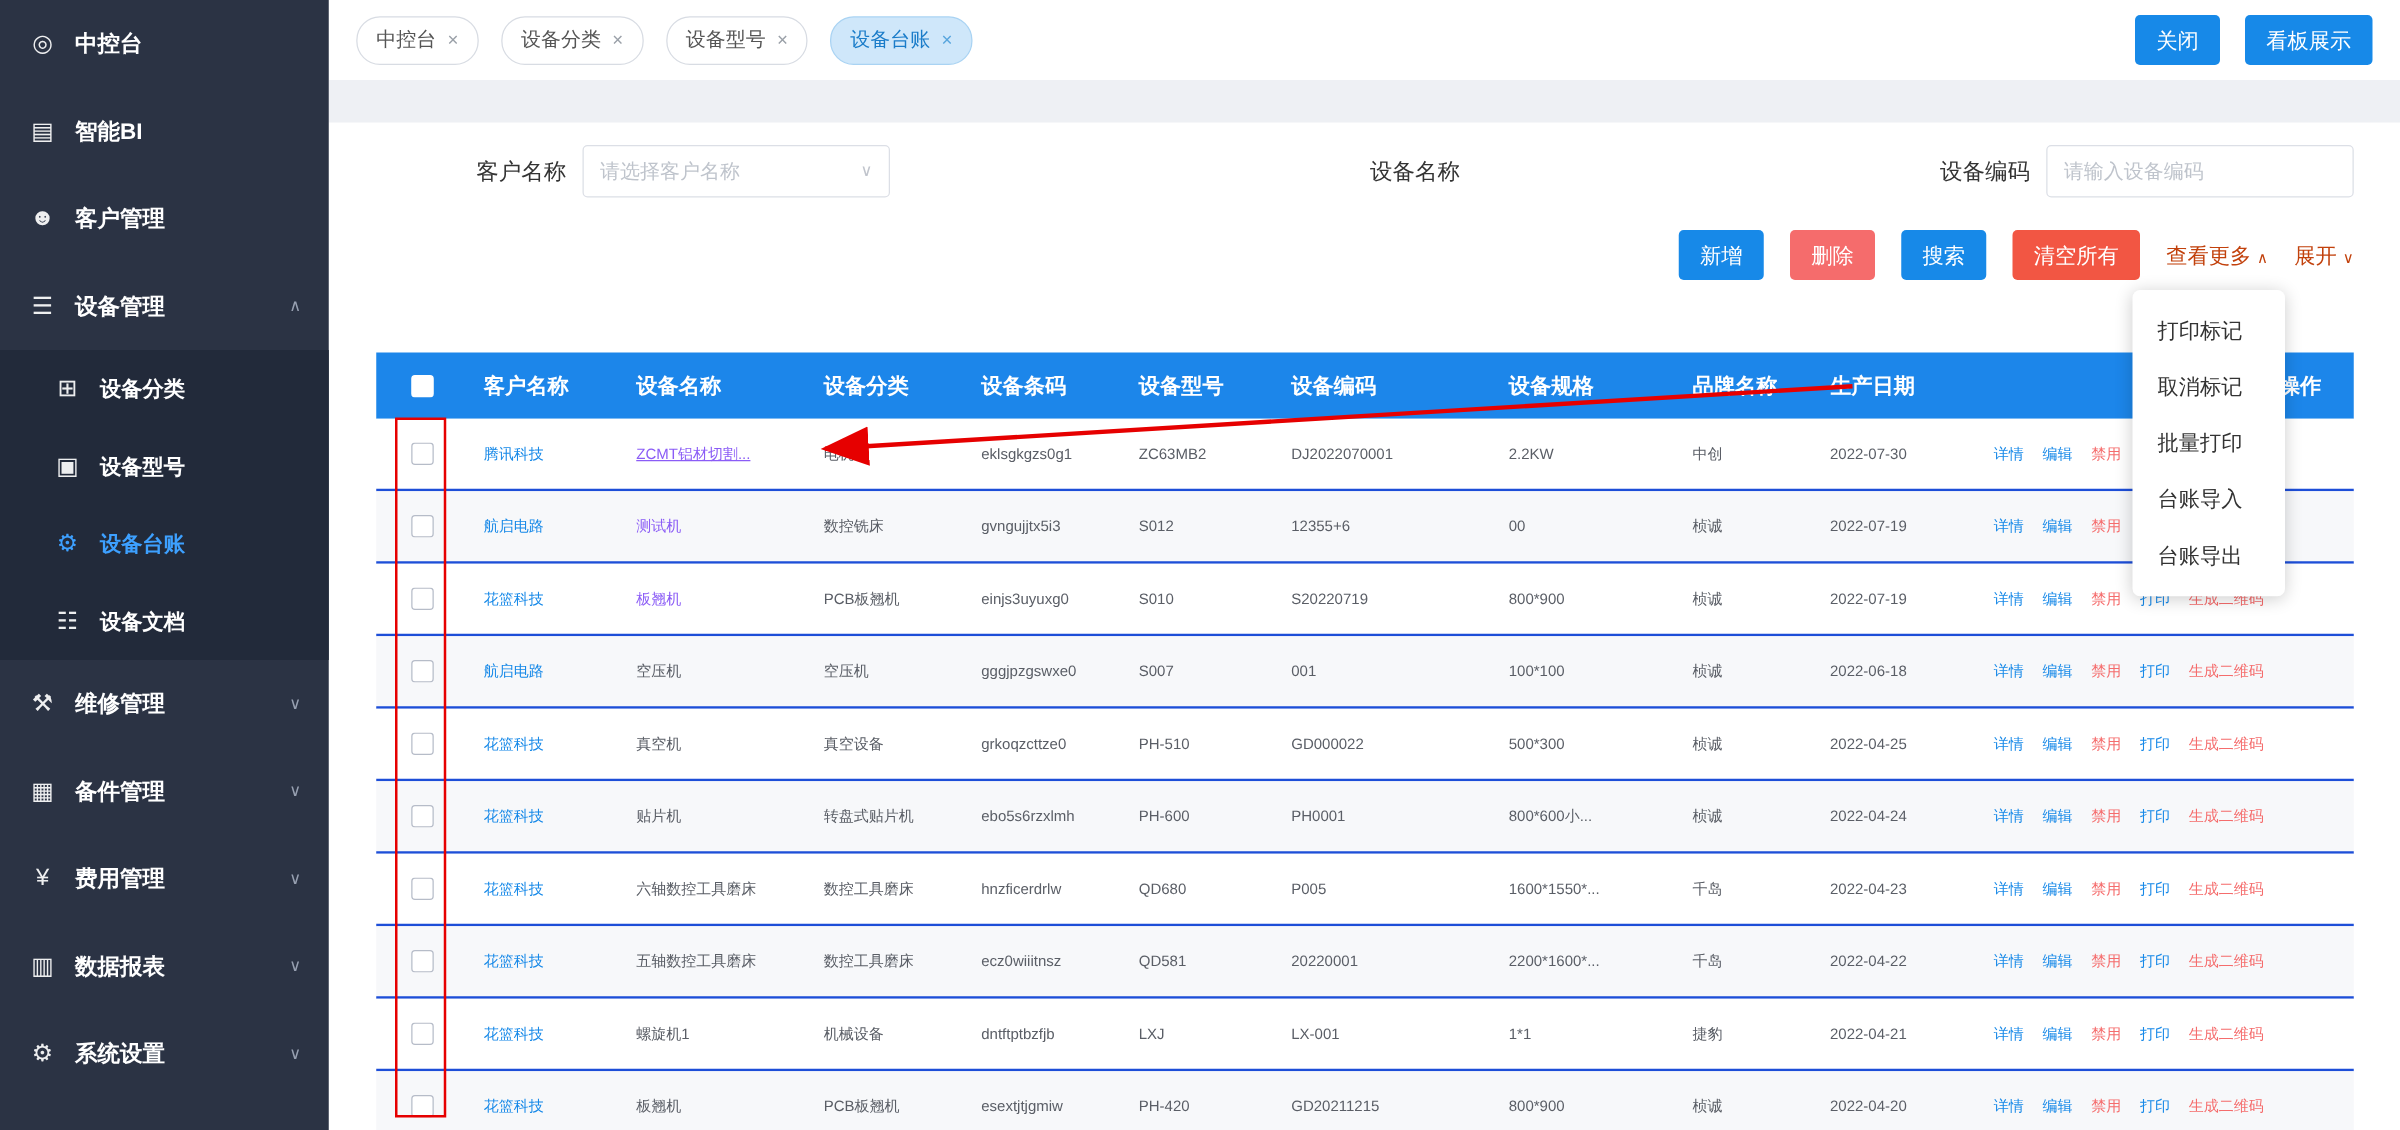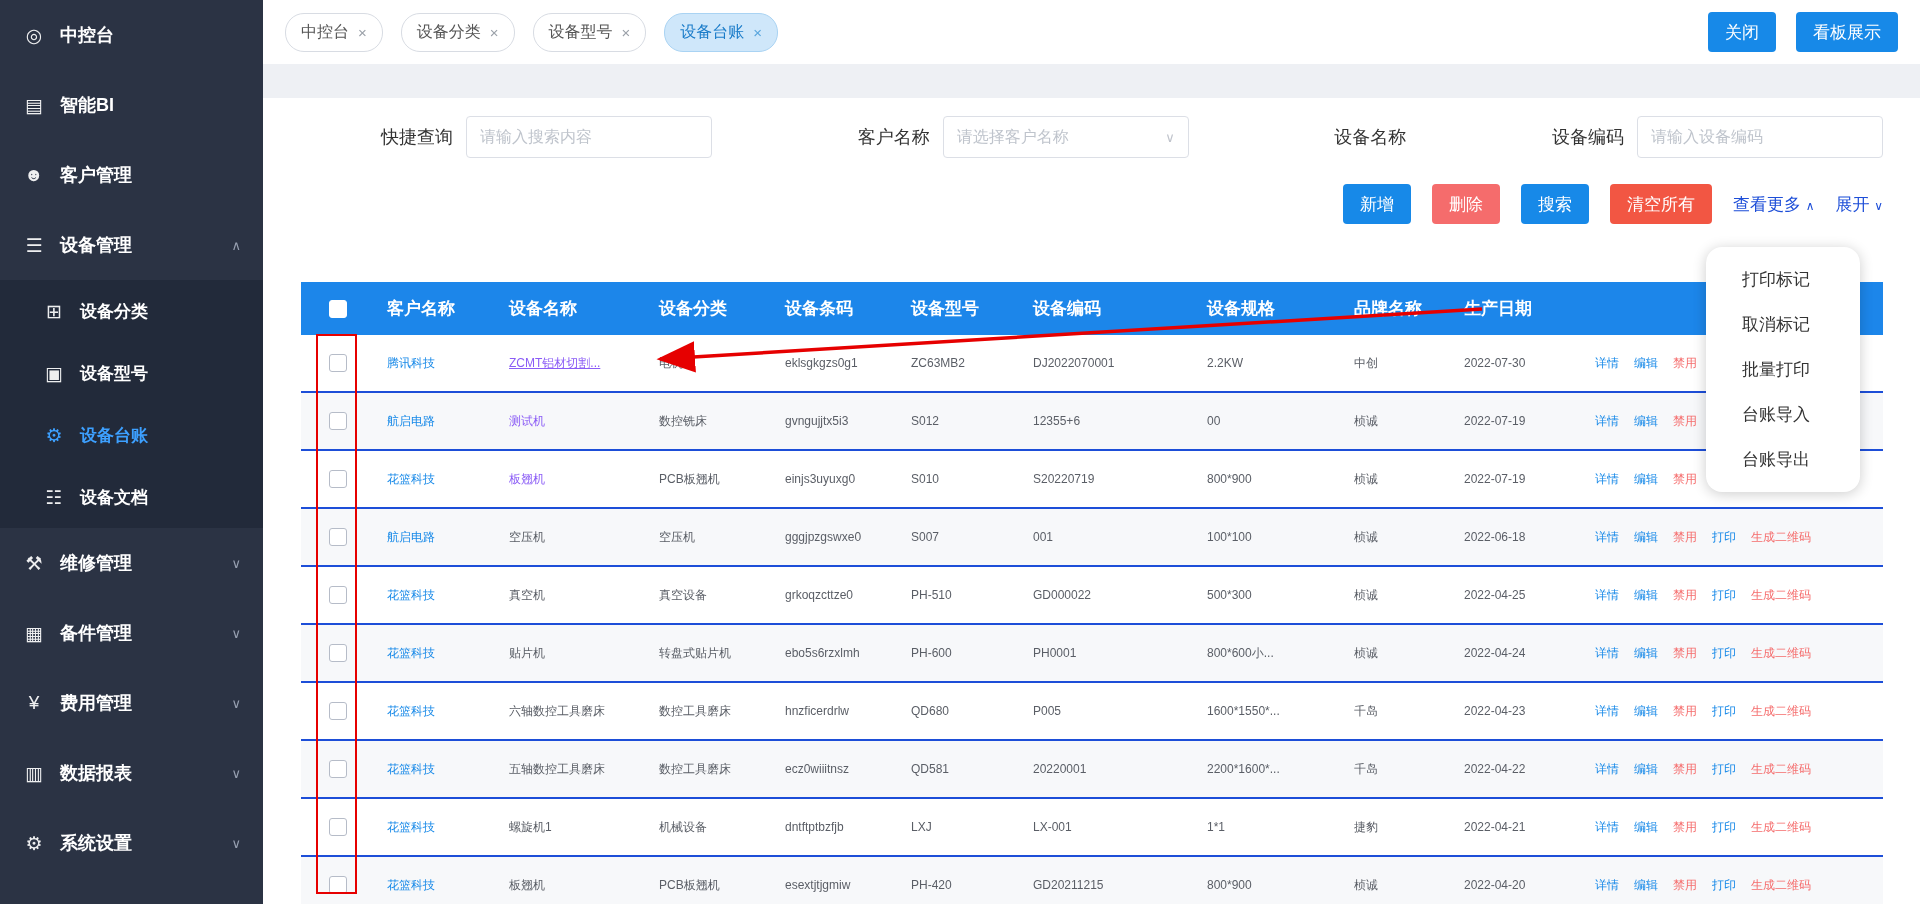--- a/index.html
+++ b/index.html
@@ -32,21 +32,21 @@
   .filter-group{display:flex;align-items:center;gap:13px}
   .filter-label{font-size:18px;color:#333;white-space:nowrap}
   .filter-input{position:relative;width:246px;height:42px;border:1px solid #dcdfe6;border-radius:4px;display:flex;align-items:center;padding:0 13px;background:#fff;cursor:text;box-sizing:border-box}
   .filter-input .placeholder{color:#bfc4cc;font-size:16px;white-space:nowrap;overflow:hidden}
   .filter-input.select{cursor:pointer}
   .select-chevron{margin-left:auto;color:#c0c4cc;font-size:13px}
 
   
   .actions{display:flex;align-items:center;justify-content:flex-end;gap:21px;margin-top:26px}
   .act-btn{height:40px;padding:0 17px;border:none;border-radius:4px;color:#fff;font-size:17px;cursor:pointer;font-family:Liberation Sans, sans-serif;white-space:nowrap}
-  .act-link{color:#1d4ed8;font-size:17px;cursor:pointer;white-space:nowrap}
+  .act-link{color:#c2410c;font-size:17px;cursor:pointer;white-space:nowrap}
   .link-chevron{font-size:12px}
 
   
   .table{margin-top:58px}
   .tr{display:grid;grid-template-columns:74px 122px 150px 126px 126px 122px 174px 147px 110px 119px 1fr;align-items:center}
   .tr.thead{background:#1c86ea;color:#fff;height:53px;font-weight:700;font-size:17px}
   .th{padding-left:12px;white-space:nowrap;overflow:hidden}
   .th-op{text-align:right;padding-right:26px}
   .tr.row{height:56px;border-bottom:2px solid #1d4ed8;font-size:12px;color:#5a5e66;background:#fff}
   .tr.row.striped{background:#f7f8fa}
@@ -55,21 +55,21 @@
   .checkbox{width:18px;height:18px;border:1px solid #b6bcc8;border-radius:3px;background:#fff;display:inline-block;cursor:pointer;box-sizing:border-box}
   .header-checkbox{border-color:#fff;background:#fff}
   .td.link{color:#1789e8;cursor:pointer}
   .td.green{color:#8b5cf6}
   .td.green.u{text-decoration:underline;cursor:pointer}
   .td-ops{display:flex;gap:15px;padding-left:24px;overflow:visible}
   .op-link{color:#1789e8;cursor:pointer;white-space:nowrap}
   .op-link.danger{color:#f56c6c}
 
   
-  .menu{position:absolute;left:1706px;top:247px;width:122px;background:#fff;border-radius:16px;box-shadow:0 2px 14px rgba(0,0,0,.2);padding:10px 16px;z-index:40}
+  .menu{position:absolute;left:1706px;top:232px;width:122px;background:#fff;border-radius:6px;box-shadow:0 2px 14px rgba(0,0,0,.2);padding:10px 0;z-index:40}
   .menu-item{height:45px;display:flex;align-items:center;padding:0 20px;font-size:17px;color:#333;cursor:pointer;white-space:nowrap}
 
   
   .annot-rect{position:absolute;left:316px;top:334px;width:37px;height:556px;border:2px solid #e60000;z-index:50;pointer-events:none}
   .annot-svg{position:absolute;left:0;top:0;width:1920px;height:904px;z-index:50;pointer-events:none}
 </style>
 </head>
 <body>
 
 <div class="app">
@@ -160,26 +160,20 @@
           </div>
         </div>
       <div class="topbtns">
         <button class="top-btn">关闭</button>
         <button class="top-btn">看板展示</button>
       </div>
     </header>
     <div class="band"></div>
     <section class="content">
       <div class="filters">
-          <div class="filter-group">
-            <span class="filter-label">快捷查询</span>
-            <div class="filter-input">
-              <span class="placeholder">请输入搜索内容</span>
-            </div>
-          </div>
           <div class="filter-group">
             <span class="filter-label">客户名称</span>
             <div class="filter-input select">
               <span class="placeholder">请选择客户名称</span>
               <span class="select-chevron">∨</span>
             </div>
           </div>
           <div class="filter-group">
             <span class="filter-label">设备名称</span>
           </div>

